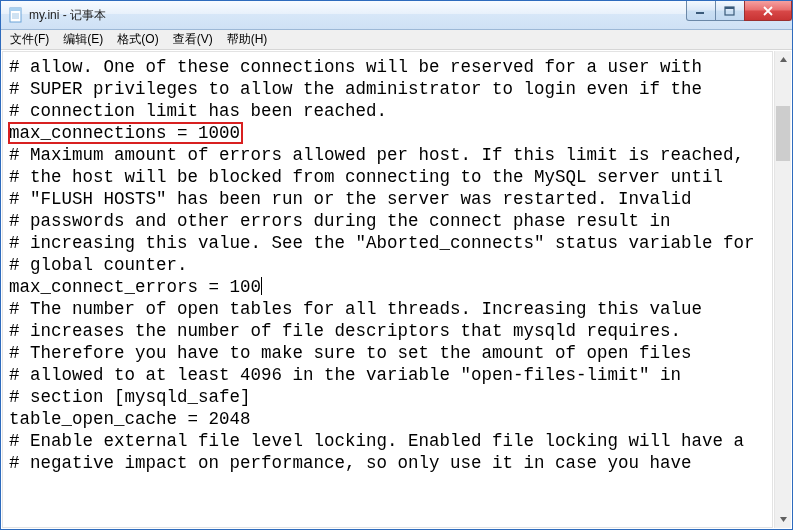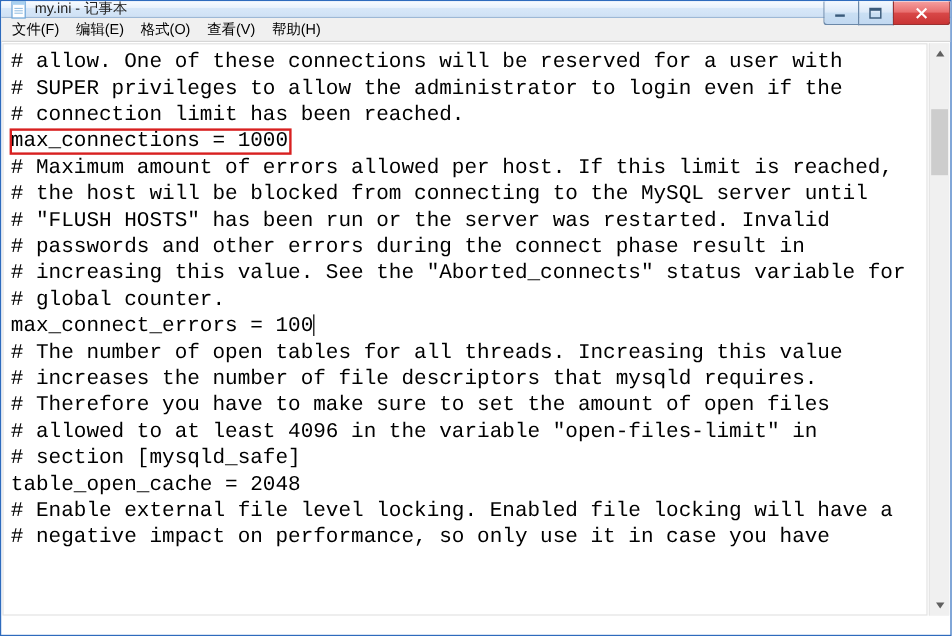--- a/index.html
+++ b/index.html
@@ -5,21 +5,21 @@
     * { margin: 0; padding: 0; box-sizing: border-box; }
     body {
       font-family: "Segoe UI", Tahoma, sans-serif;
       background: #fff;
       width: 793px;
       height: 530px;
       overflow: hidden;
       border: 1px solid #2e6bbd;
     }
     .titlebar {
-      height: 14px;
+      height: 29px;
       background: linear-gradient(to bottom, #f8fbff 0%, #e8f1fb 45%, #d7e7f8 46%, #cfe1f5 100%);
       display: flex;
       align-items: center;
       border-bottom: 1px solid #9db8d6;
       position: relative;
     }
     .titlebar .icon {
       width: 16px;
       height: 16px;
       margin: 0 5px 0 7px;

